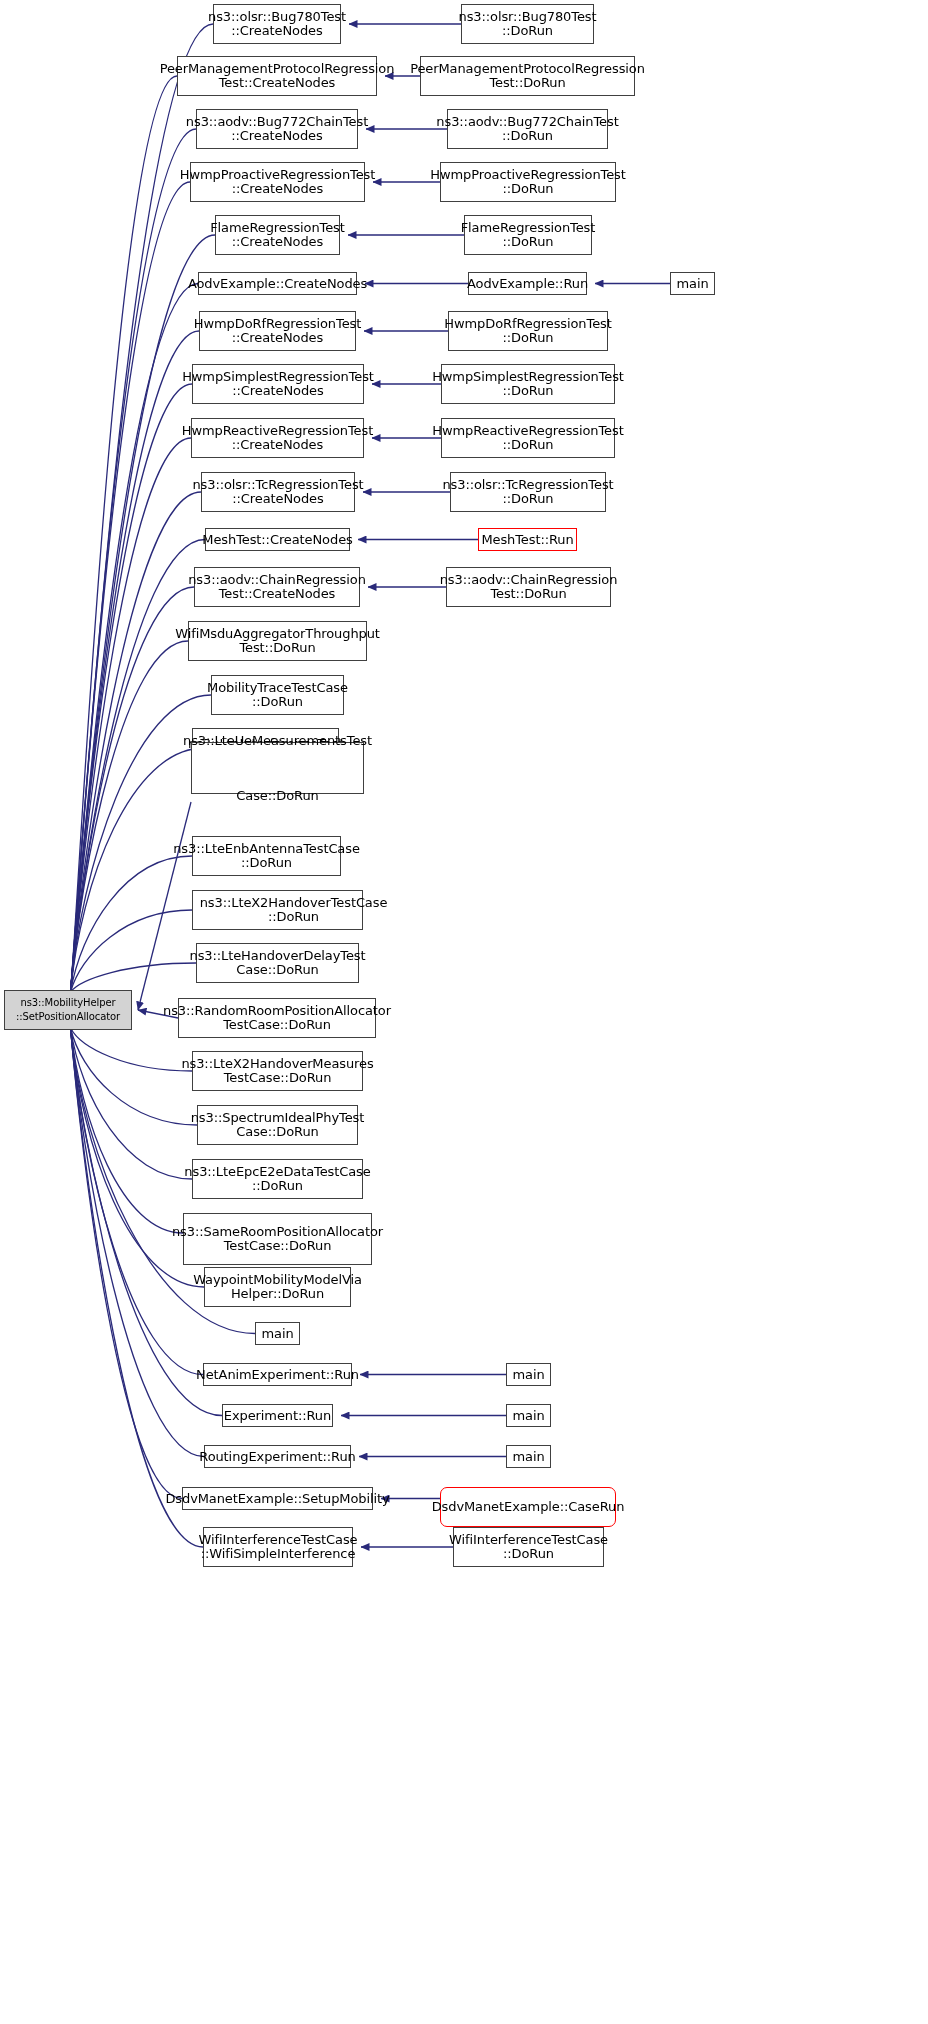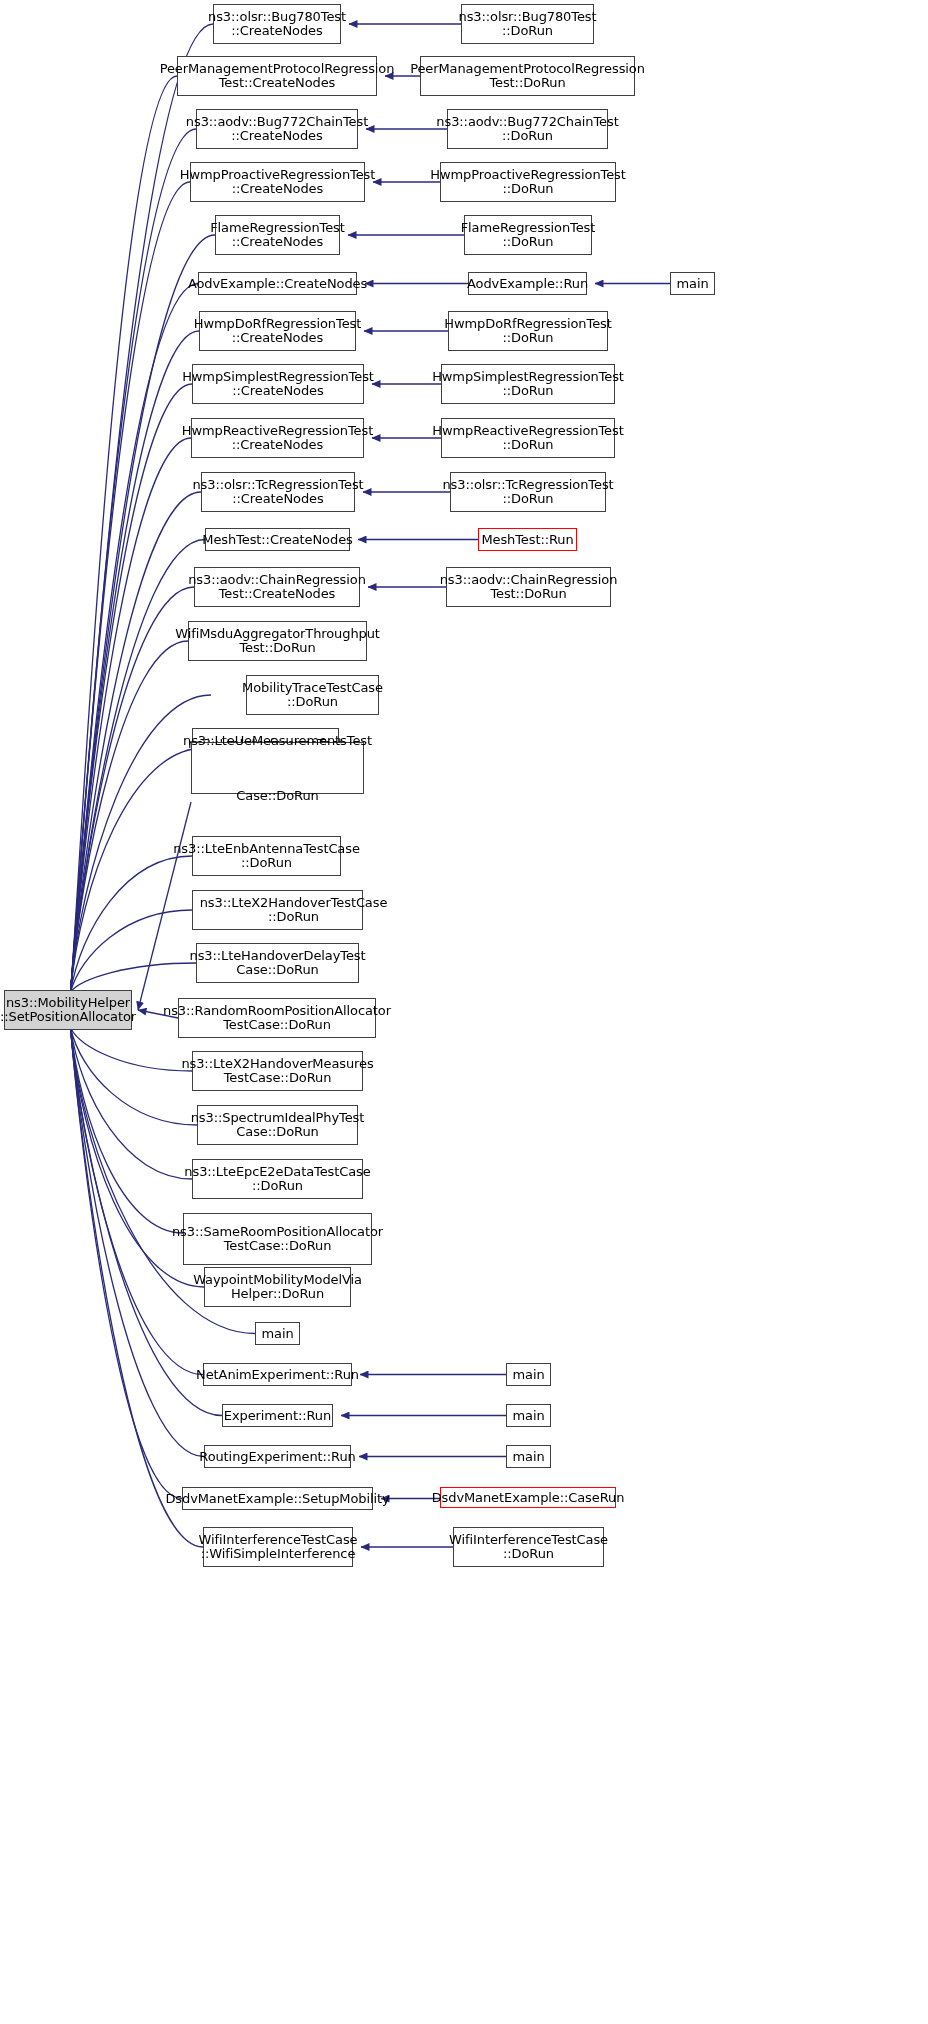--- a/index.html
+++ b/index.html
@@ -34,21 +34,21 @@
     justify-content:center;
     text-align:center;
     white-space:pre;
     letter-spacing:-0.1px;
     z-index:3;
   }
   .node .ln{display:block;}
   .node.center{
     background:#d3d3d3;
     border-color:#404040;
-    font-size:13px;
+    font-size:10px;
   }
   .node.highlight{
     border:1px solid #ff0000;
   }
 </style>
 </head>
 <body>
 
 <div id="canvas">
   <svg class="edges" id="edge-layer" viewBox="0 0 928 2024" xmlns="http://www.w3.org/2000/svg">
@@ -115,21 +115,21 @@
       <div class="node" style="left: 190px; top: 162px; width: 175px; height: 40px;"><span class="ln">HwmpProactiveRegressionTest</span><span class="ln">::CreateNodes</span></div>
       <div class="node" style="left: 215px; top: 215px; width: 125px; height: 40px;"><span class="ln">FlameRegressionTest</span><span class="ln">::CreateNodes</span></div>
       <div class="node" style="left: 198px; top: 272px; width: 159px; height: 23px;"><span class="ln">AodvExample::CreateNodes</span></div>
       <div class="node" style="left: 199px; top: 311px; width: 157px; height: 40px;"><span class="ln">HwmpDoRfRegressionTest</span><span class="ln">::CreateNodes</span></div>
       <div class="node" style="left: 192px; top: 364px; width: 172px; height: 40px;"><span class="ln">HwmpSimplestRegressionTest</span><span class="ln">::CreateNodes</span></div>
       <div class="node" style="left: 191px; top: 418px; width: 173px; height: 40px;"><span class="ln">HwmpReactiveRegressionTest</span><span class="ln">::CreateNodes</span></div>
       <div class="node" style="left: 201px; top: 472px; width: 154px; height: 40px;"><span class="ln">ns3::olsr::TcRegressionTest</span><span class="ln">::CreateNodes</span></div>
       <div class="node" style="left: 205px; top: 528px; width: 145px; height: 23px;"><span class="ln">MeshTest::CreateNodes</span></div>
       <div class="node" style="left: 194px; top: 567px; width: 166px; height: 40px;"><span class="ln">ns3::aodv::ChainRegression</span><span class="ln">Test::CreateNodes</span></div>
       <div class="node" style="left: 188px; top: 621px; width: 179px; height: 40px;"><span class="ln">WifiMsduAggregatorThroughput</span><span class="ln">Test::DoRun</span></div>
-      <div class="node" style="left: 211px; top: 675px; width: 133px; height: 40px; margin-left: 35px;"><span class="ln">MobilityTraceTestCase</span><span class="ln">::DoRun</span></div>
+      <div class="node" style="left: 211px; top: 675px; width: 133px; height: 40px;"><span class="ln">MobilityTraceTestCase</span><span class="ln">::DoRun</span></div>
       <div class="node" style="left: 192px; top: 728px; width: 147px; height: 46px;"><span class="ln">ns3::LteInterferenceTest</span><span class="ln">Case::DoRun</span></div>
       <div class="node" style="left: 191px; top: 742px; width: 173px; height: 52px; gap: 41px;"><span class="ln">ns3::LteUeMeasurementsTest</span><span class="ln">Case::DoRun</span></div>
       <div class="node" style="left: 192px; top: 836px; width: 149px; height: 40px;"><span class="ln">ns3::LteEnbAntennaTestCase</span><span class="ln">::DoRun</span></div>
       <div class="node" style="left: 192px; top: 890px; width: 171px; height: 40px; padding-left: 32px;"><span class="ln">ns3::LteX2HandoverTestCase</span><span class="ln">::DoRun</span></div>
       <div class="node" style="left: 196px; top: 943px; width: 163px; height: 40px;"><span class="ln">ns3::LteHandoverDelayTest</span><span class="ln">Case::DoRun</span></div>
       <div class="node" style="left: 178px; top: 998px; width: 198px; height: 40px;"><span class="ln">ns3::RandomRoomPositionAllocator</span><span class="ln">TestCase::DoRun</span></div>
       <div class="node" style="left: 192px; top: 1051px; width: 171px; height: 40px;"><span class="ln">ns3::LteX2HandoverMeasures</span><span class="ln">TestCase::DoRun</span></div>
       <div class="node" style="left: 197px; top: 1105px; width: 161px; height: 40px;"><span class="ln">ns3::SpectrumIdealPhyTest</span><span class="ln">Case::DoRun</span></div>
       <div class="node" style="left: 192px; top: 1159px; width: 171px; height: 40px;"><span class="ln">ns3::LteEpcE2eDataTestCase</span><span class="ln">::DoRun</span></div>
       <div class="node" style="left: 183px; top: 1213px; width: 189px; height: 52px;"><span class="ln">ns3::SameRoomPositionAllocator</span><span class="ln">TestCase::DoRun</span></div>
@@ -148,17 +148,17 @@
       <div class="node" style="left: 468px; top: 272px; width: 119px; height: 23px;"><span class="ln">AodvExample::Run</span></div>
       <div class="node" style="left: 448px; top: 311px; width: 160px; height: 40px;"><span class="ln">HwmpDoRfRegressionTest</span><span class="ln">::DoRun</span></div>
       <div class="node" style="left: 441px; top: 364px; width: 174px; height: 40px;"><span class="ln">HwmpSimplestRegressionTest</span><span class="ln">::DoRun</span></div>
       <div class="node" style="left: 441px; top: 418px; width: 174px; height: 40px;"><span class="ln">HwmpReactiveRegressionTest</span><span class="ln">::DoRun</span></div>
       <div class="node" style="left: 450px; top: 472px; width: 156px; height: 40px;"><span class="ln">ns3::olsr::TcRegressionTest</span><span class="ln">::DoRun</span></div>
       <div class="node highlight" style="left: 478px; top: 528px; width: 99px; height: 23px;"><span class="ln">MeshTest::Run</span></div>
       <div class="node" style="left: 446px; top: 567px; width: 165px; height: 40px;"><span class="ln">ns3::aodv::ChainRegression</span><span class="ln">Test::DoRun</span></div>
       <div class="node" style="left: 506px; top: 1363px; width: 45px; height: 23px;"><span class="ln">main</span></div>
       <div class="node" style="left: 506px; top: 1404px; width: 45px; height: 23px;"><span class="ln">main</span></div>
       <div class="node" style="left: 506px; top: 1445px; width: 45px; height: 23px;"><span class="ln">main</span></div>
-      <div class="node highlight" style="left: 440px; top: 1487px; width: 176px; height: 21px;"><span class="ln">DsdvManetExample::CaseRun</span></div>
+      <div class="node highlight" style="left: 440px; top: 1487px; width: 176px; height: 40px; border-radius: 7px;"><span class="ln">DsdvManetExample::CaseRun</span></div>
       <div class="node" style="left: 453px; top: 1527px; width: 151px; height: 40px;"><span class="ln">WifiInterferenceTestCase</span><span class="ln">::DoRun</span></div>
       <div class="node" style="left: 670px; top: 272px; width: 45px; height: 23px;"><span class="ln">main</span></div>
     </div>
 </div>
 
 </body></html>

